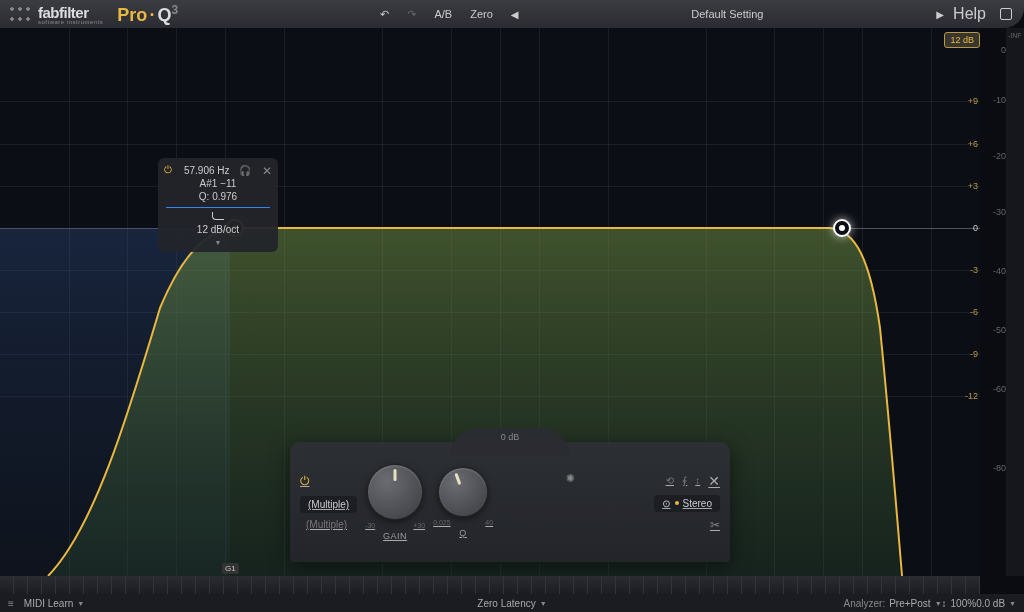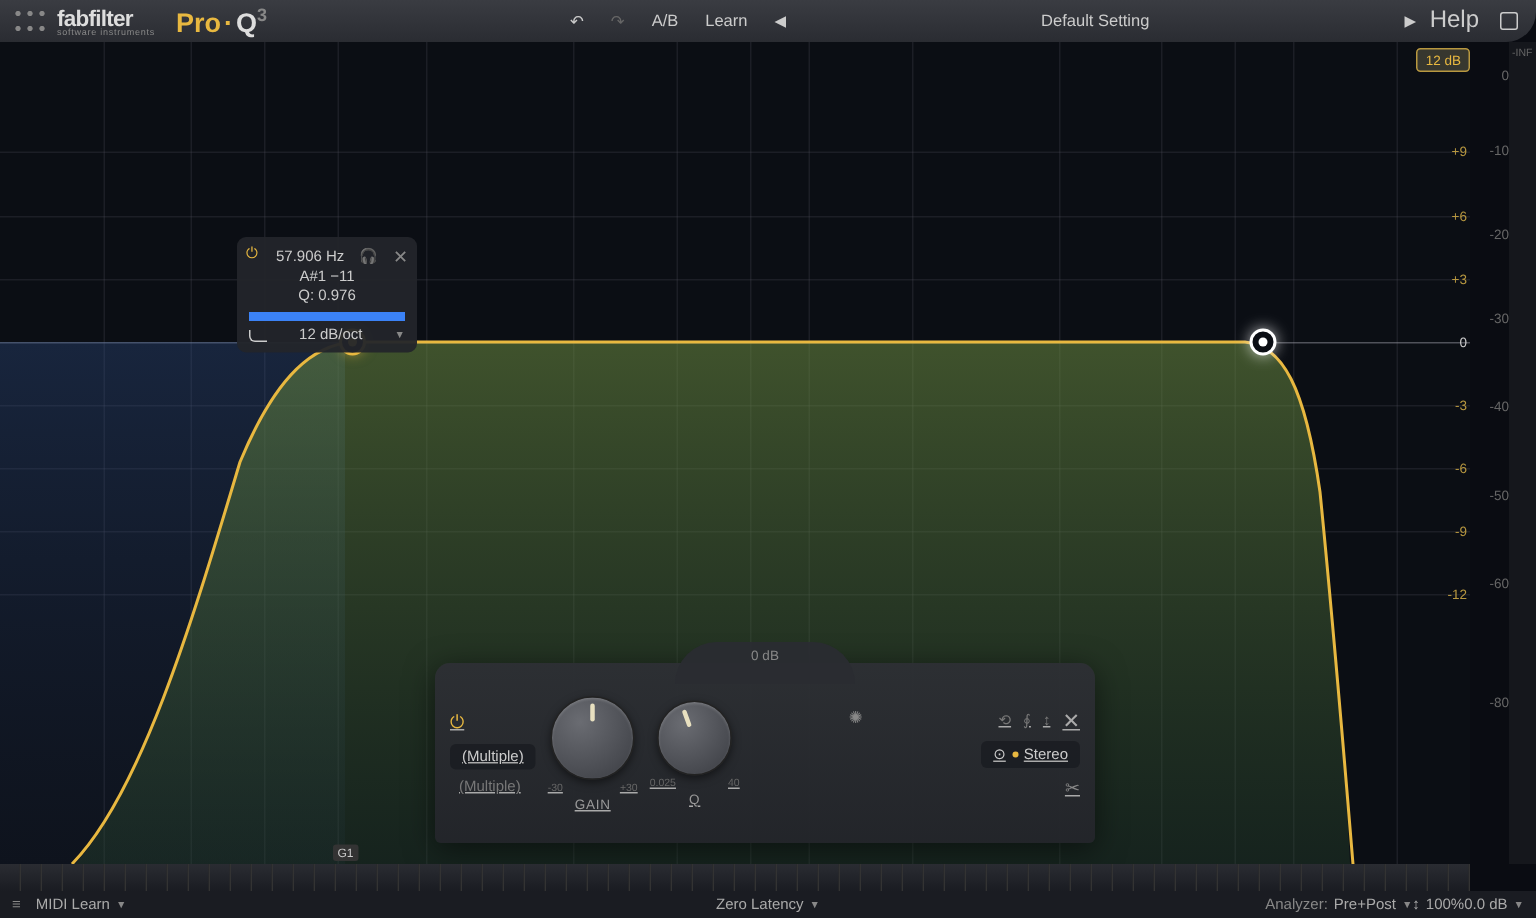--- a/index.html
+++ b/index.html
@@ -47,21 +47,21 @@
   .band-handle.sel { border-color: #fff; box-shadow: 0 0 10px rgba(255,255,255,0.7); }
   .band-handle::after { content: ""; position: absolute; inset: 4px; border-radius: 50%; background: #e8b840; }
   .band-handle.sel::after { background: #fff; }
   
   
   .band-tip { position: absolute; left: 158px; top: 130px; background: rgba(35,37,42,0.95); border-radius: 6px; padding: 6px 8px; font-size: 10px; color: #ccc; min-width: 120px; }
   .band-tip-row { display: flex; align-items: center; gap: 6px; justify-content: center; padding: 1px 0; }
   .band-tip-close { position: absolute; right: 6px; top: 6px; color: #888; cursor: pointer; font-size: 12px; }
   .band-tip-power { position: absolute; left: 6px; top: 6px; color: #e8b840; font-size: 10px; }
   .band-tip-headphone { color: #888; margin-left: 4px; }
-  .slope-row { display: flex; align-items: center; gap: 4px; border-top: 6px solid #3b82f6; margin-top: 4px; padding-top: 4px; }
+  .slope-row { display: flex; align-items: center; gap: 4px; border-top: 1px solid #3b82f6; margin-top: 4px; padding-top: 4px; flex-direction: column; }
   .filter-shape { width: 12px; height: 8px; border-bottom: 1.5px solid #ccc; border-left: 1.5px solid #ccc; border-radius: 0 0 0 4px; }
   
   
   .scale-right { position: absolute; top: 28px; right: 18px; bottom: 36px; width: 26px; font-size: 9px; color: #666; }
   .scale-right .tick { position: absolute; right: 0; transform: translateY(-50%); }
   .scale-inner { position: absolute; top: 28px; right: 44px; bottom: 36px; width: 20px; font-size: 9px; color: #b89840; pointer-events: none; }
   .scale-inner .tick { position: absolute; right: 2px; transform: translateY(-50%); }
   .db-range { position: absolute; right: 44px; top: 32px; background: rgba(60,60,50,0.9); border: 1px solid #b89840; color: #e8b840; font-size: 9px; padding: 2px 5px; border-radius: 3px; cursor: pointer; }
   
   
@@ -118,21 +118,21 @@
       <span class="brand-sub">software instruments</span>
     </div>
     <span class="product">
       <span class="pro">Pro</span><span class="dot">·</span><span class="q">Q</span><span class="three">3</span>
     </span>
   </div>
   <div class="top-center">
     <span class="top-btn">↶</span>
     <span class="top-btn dim">↷</span>
     <span class="top-btn">A/B</span>
-    <span class="top-btn">Learn</span>
+    <span class="top-btn">Zero</span>
     <span class="arrow-btn">◀</span>
     <span class="preset-name">Default Setting</span>
     <span class="arrow-btn">▶</span>
   </div>
   <div class="top-right">
     <span class="top-btn">Help</span>
     <span class="fullscreen-icon"></span>
   </div>
 </div>
 

